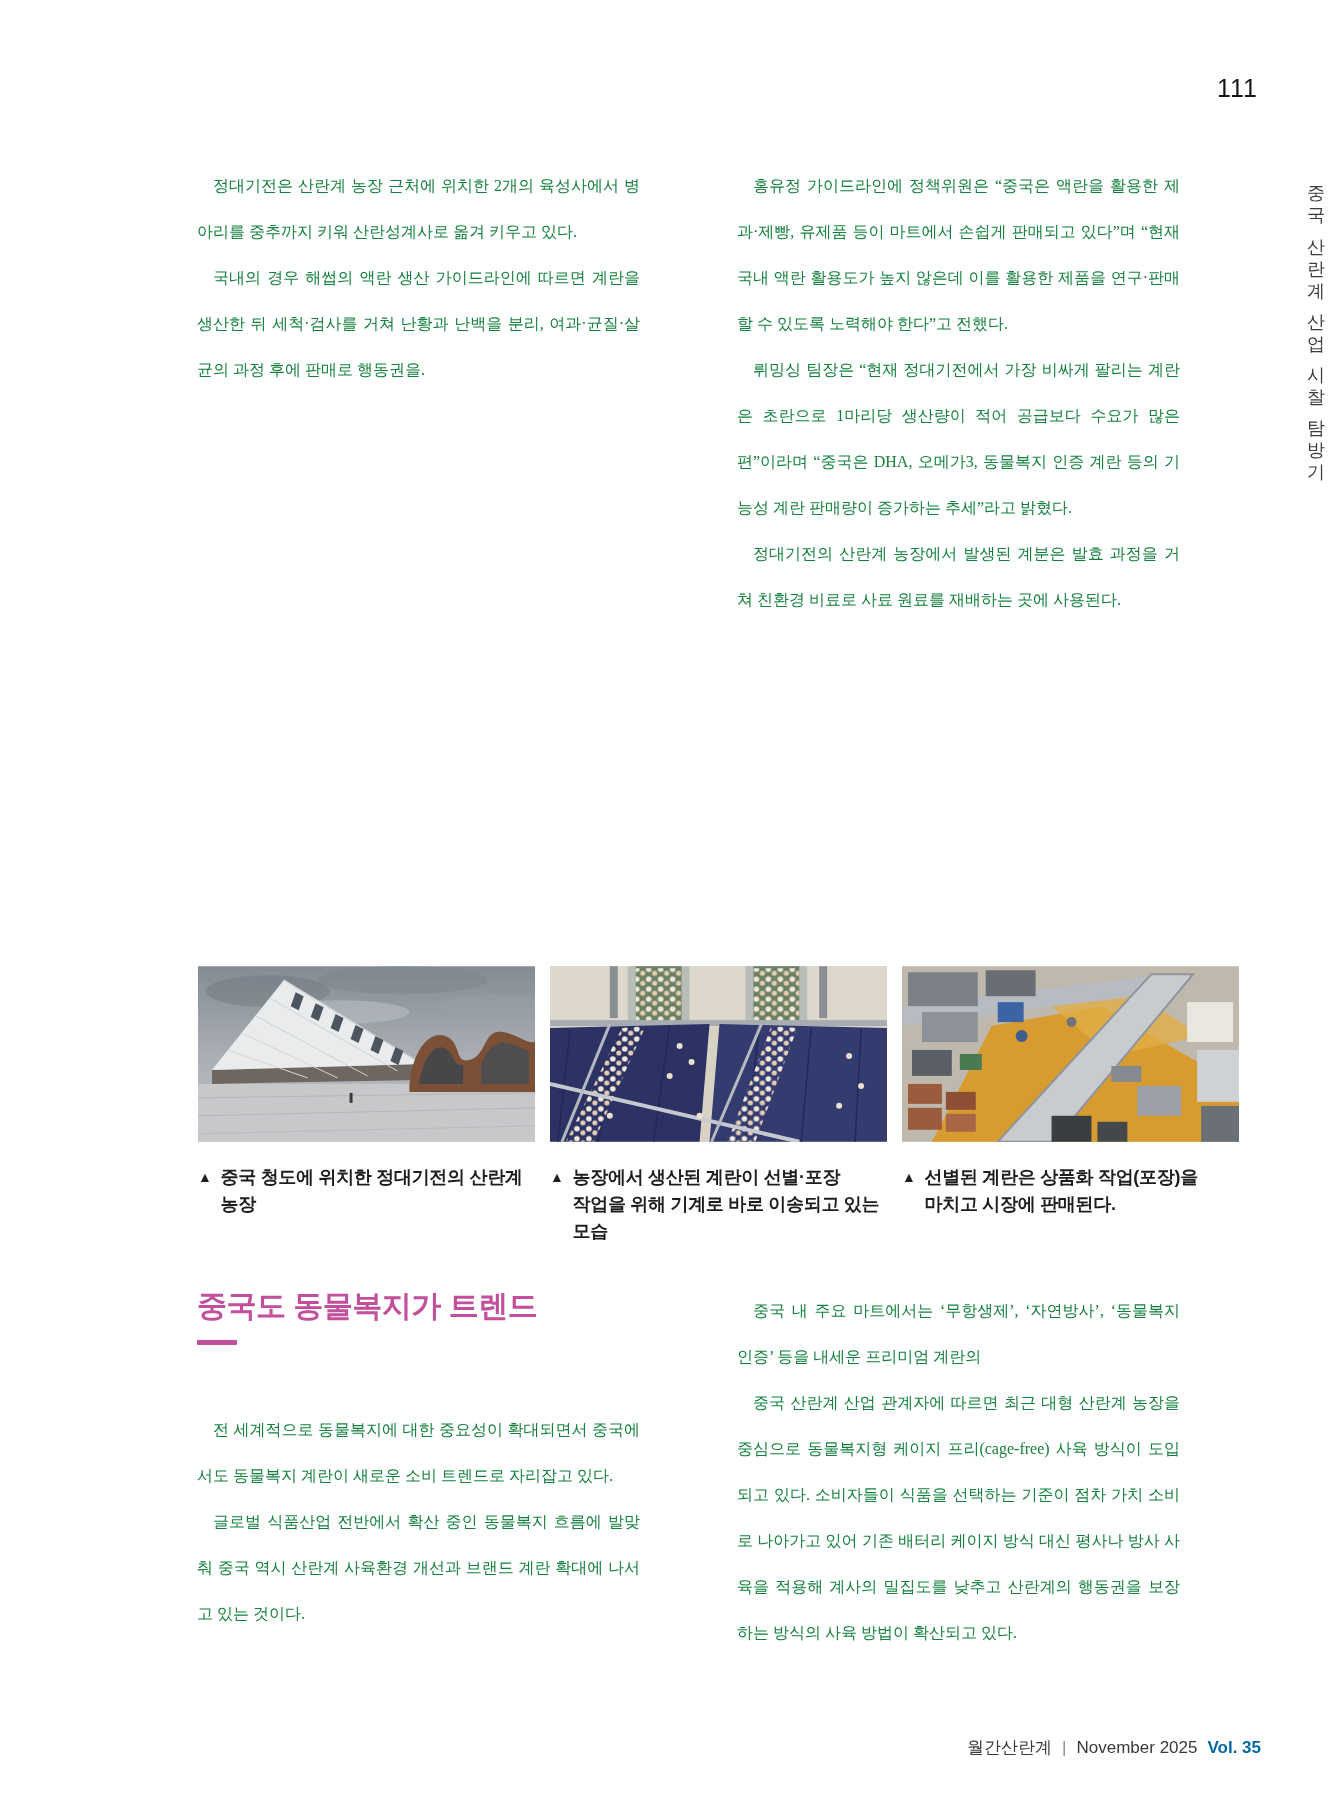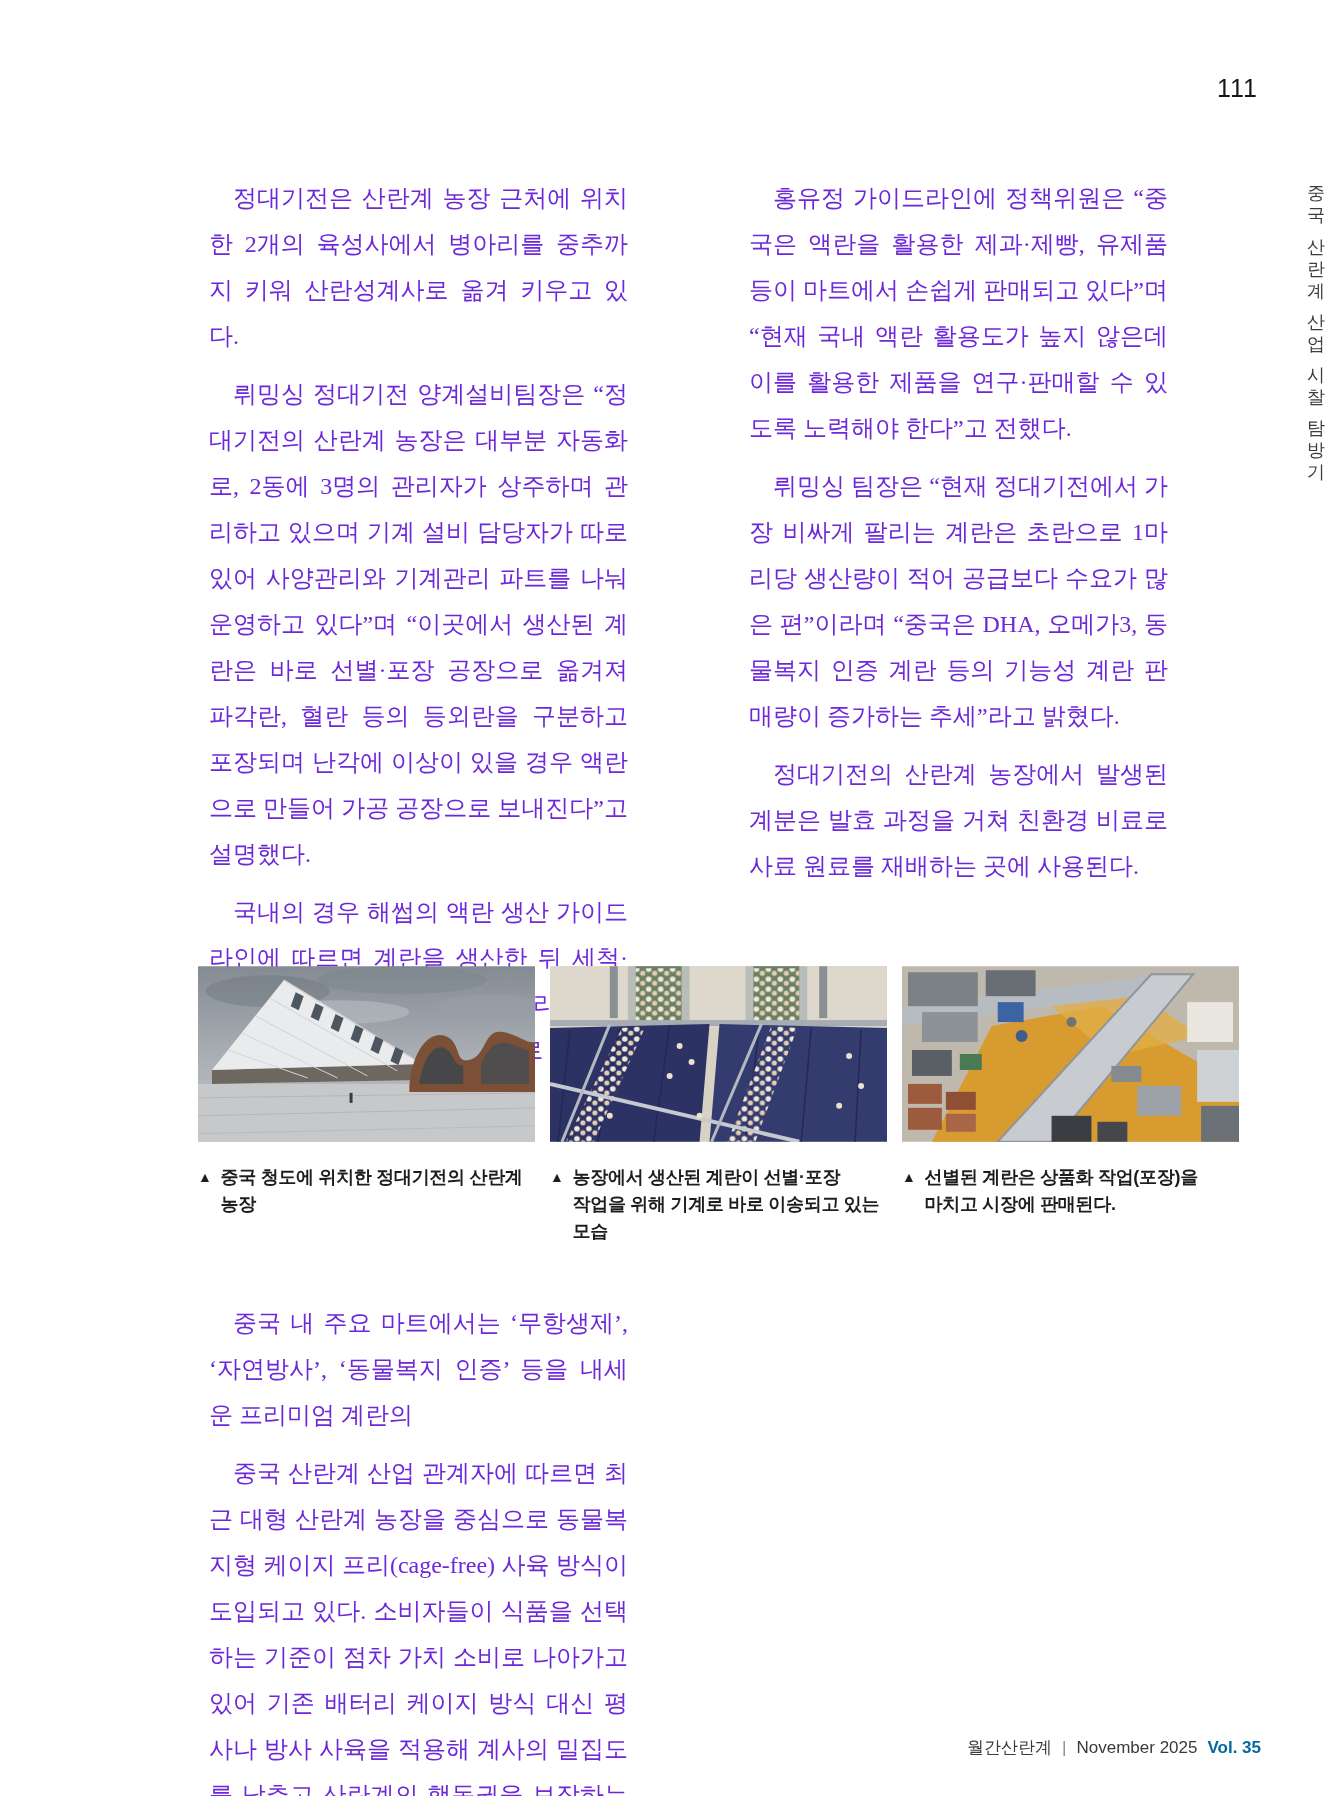--- a/index.html
+++ b/index.html
@@ -13,22 +13,22 @@
   
   .side-label{position:absolute;top:173px;right:42px;writing-mode:vertical-rl;
               font-family:"Liberation Sans","DejaVu Sans",sans-serif;
               font-size:18px;color:#3c3c3c;letter-spacing:4px;line-height:1;}
 
   
   .cols{position:absolute;left:197px;width:983px;display:flex;gap:97px;align-items:flex-start;}
   .col{width:443px;}
   .cols.top{top:163px;}
   .cols.sec2{top:1288px;}
-  .col p{margin:12px;font-size:24px;line-height:46px;text-align:justify;
-         text-indent:1em;word-break:break-all;color:#6d28d9;}
+  .col p{margin:0;font-size:16px;line-height:46px;text-align:justify;
+         text-indent:1em;word-break:break-all;color:#15803d;}
 
   
   .sec2 h2{margin:0;font-family:"Liberation Sans","DejaVu Sans",sans-serif;
            font-size:30px;line-height:36px;font-weight:800;letter-spacing:-0.5px;}
   .sec2 .dash{width:40px;height:5px;margin-top:16px;border-radius:1px;}
   .sec2 .after-heading{margin-top:62px;}
 
   
   .photos{position:absolute;left:198px;top:966px;width:1042px;display:flex;gap:15px;}
   .photos figure{margin:0;width:337px;}
@@ -52,21 +52,20 @@
 
 <div class="page">
 
   <div class="page-number">111</div>
 
   <div class="side-label">중국 산란계 산업 시찰 탐방기</div>
 
   <section class="cols top">
     <div class="col">
       <p>정대기전은 산란계 농장 근처에 위치한 2개의 육성사에서 병아리를 중추까지 키워 산란성계사로 옮겨 키우고 있다.</p>
-      <p>뤼밍싱 정대기전 양계설비팀장은 “정대기전의 산란계 농장은 대부분 자동화로, 2동에 3명의 관리자가 상주하며 관리하고 있으며 기계 설비 담당자가 따로 있어 사양관리와 기계관리 파트를 나눠 운영하고 있다”며 “이곳에서 생산된 계란은 바로 선별·포장 공장으로 옮겨져 파각란, 혈란 등의 등외란을 구분하고 포장되며 난각에 이상이 있을 경우 액란으로 만들어 가공 공장으로 보내진다”고 설명했다.</p>
       <p>국내의 경우 해썹의 액란 생산 가이드라인에 따르면 계란을 생산한 뒤 세척·검사를 거쳐 난황과 난백을 분리, 여과·균질·살균의 과정 후에 판매로 행동권을.</p>
     </div>
     <div class="col">
       <p>홍유정 가이드라인에 정책위원은 “중국은 액란을 활용한 제과·제빵, 유제품 등이 마트에서 손쉽게 판매되고 있다”며 “현재 국내 액란 활용도가 높지 않은데 이를 활용한 제품을 연구·판매할 수 있도록 노력해야 한다”고 전했다.</p>
       <p>뤼밍싱 팀장은 “현재 정대기전에서 가장 비싸게 팔리는 계란은 초란으로 1마리당 생산량이 적어 공급보다 수요가 많은 편”이라며 “중국은 DHA, 오메가3, 동물복지 인증 계란 등의 기능성 계란 판매량이 증가하는 추세”라고 밝혔다.</p>
       <p>정대기전의 산란계 농장에서 발생된 계분은 발효 과정을 거쳐 친환경 비료로 사료 원료를 재배하는 곳에 사용된다.</p>
     </div>
   </section>
 
   <section class="photos">
@@ -191,20 +190,26 @@
       <figcaption class="caption">
         <span class="tri">▲</span>
         <span class="cap-text">선별된 계란은 상품화 작업(포장)을 마치고 시장에 판매된다.</span>
       </figcaption>
     </figure>
 
   </section>
 
   <section class="cols sec2">
     <div class="col">
+      <h2 style="color:#c14f9b;">중국도 동물복지가 트렌드</h2>
+      <div class="dash" style="background:#c14f9b;"></div>
+      <p class="after-heading">전 세계적으로 동물복지에 대한 중요성이 확대되면서 중국에서도 동물복지 계란이 새로운 소비 트렌드로 자리잡고 있다.</p>
+      <p>글로벌 식품산업 전반에서 확산 중인 동물복지 흐름에 발맞춰 중국 역시 산란계 사육환경 개선과 브랜드 계란 확대에 나서고 있는 것이다.</p>
+    </div>
+    <div class="col">
       <p>중국 내 주요 마트에서는 ‘무항생제’, ‘자연방사’, ‘동물복지 인증’ 등을 내세운 프리미엄 계란의</p>
       <p>중국 산란계 산업 관계자에 따르면 최근 대형 산란계 농장을 중심으로 동물복지형 케이지 프리(cage-free) 사육 방식이 도입되고 있다. 소비자들이 식품을 선택하는 기준이 점차 가치 소비로 나아가고 있어 기존 배터리 케이지 방식 대신 평사나 방사 사육을 적용해 계사의 밀집도를 낮추고 산란계의 행동권을 보장하는 방식의 사육 방법이 확산되고 있다.</p>
     </div>
   </section>
 
   <div class="footer">
     <span class="mag">월간산란계</span>
     <span class="sep">|</span>
     <span class="date">November 2025</span>
     <span class="vol">Vol. 35</span>

